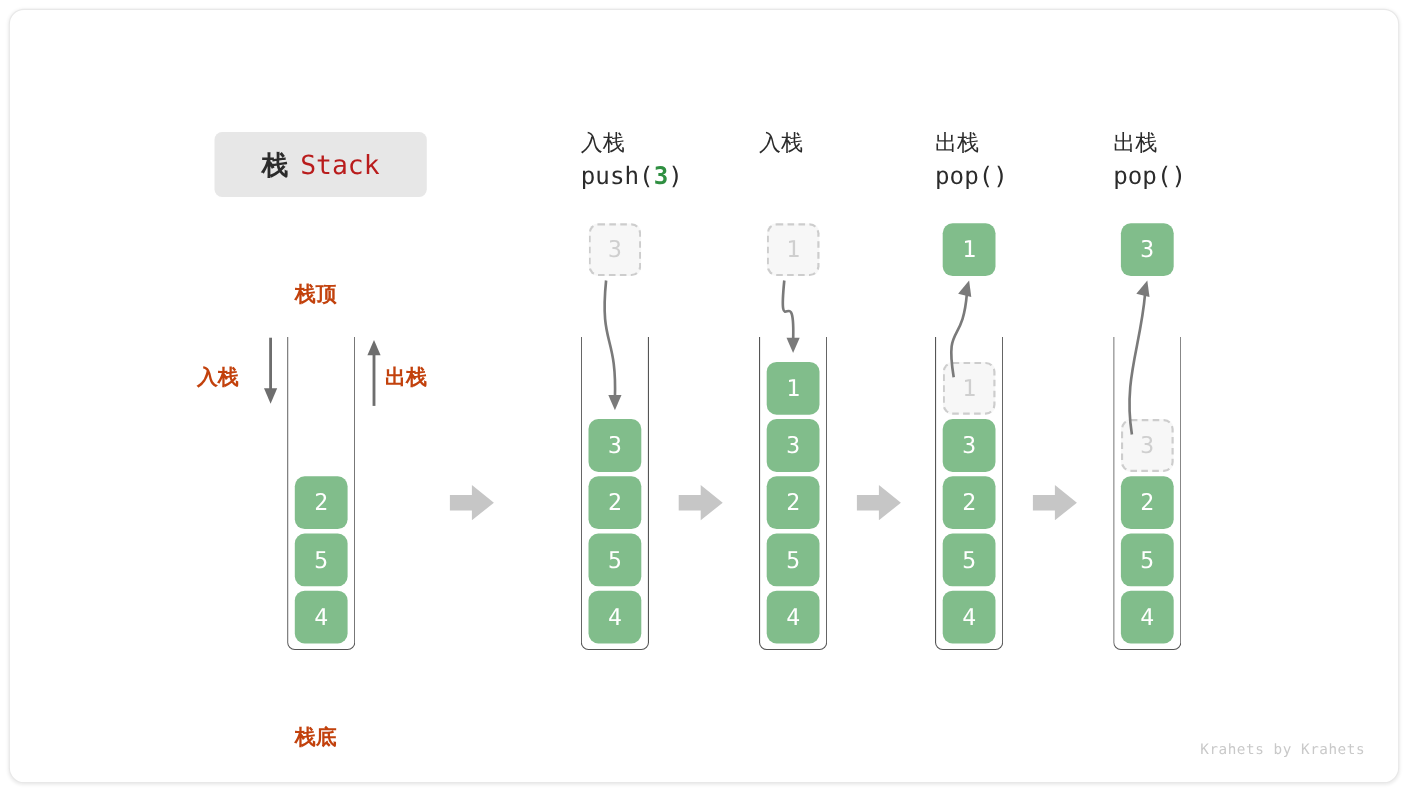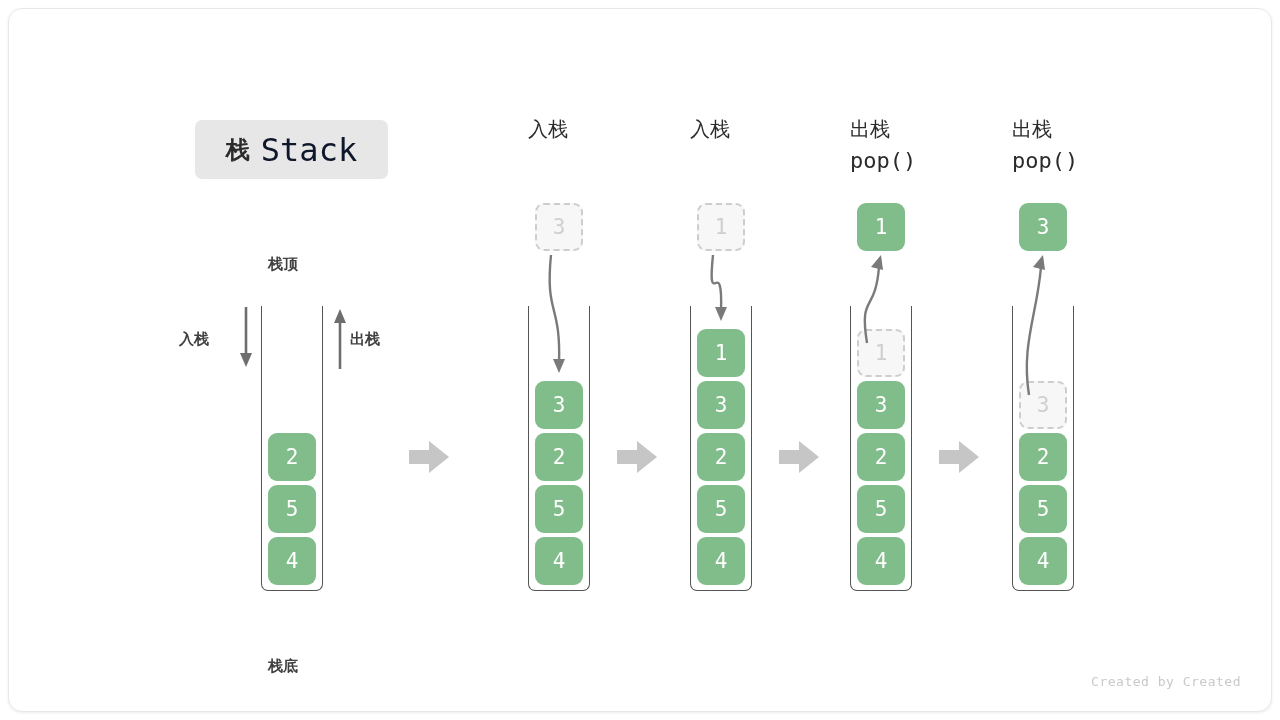--- a/index.html
+++ b/index.html
@@ -43,30 +43,30 @@
     gap: 10px;
   }
   #title-badge .cn {
     font-size: 24px;
     font-weight: bold;
     color: #2b2b2b;
     letter-spacing: 1px;
   }
   #title-badge .en {
     font-family: "DejaVu Sans Mono", "Liberation Mono", monospace;
-    font-size: 32px;
-    color: #0f172a;
+    font-size: 24px;
+    color: #b91c1c;
   }
 
   
   .cn-label {
     position: absolute;
-    font-size: 15px;
+    font-size: 19px;
     font-weight: bold;
-    color: #404040;
+    color: #c2410c;
     white-space: nowrap;
   }
 
   
   .col-header {
     position: absolute;
     top: 106px;
     width: 180px;
     text-align: left;
   }
@@ -177,20 +177,21 @@
       <div class="box solid" style="left: 259px; top: 424px;">2</div>
       <div class="box solid" style="left: 259px; top: 476px;">5</div>
       <div class="box solid" style="left: 259px; top: 528px;">4</div>
     </div>
 
   <div class="cn-label" style="left:259px; top:648px;">栈底</div>
 
   <div id="steps-layer">
       <div class="col-header" style="left: 519px;">
         <div class="op-cn">入栈</div>
+        <div class="op-code"><span>push(</span><span class="arg">3</span><span>)</span></div>
       </div>
       <div class="stack" style="left: 519px; top: 297px; height: 285px;"></div>
       <div class="box solid" style="left: 526px; top: 372px;">3</div>
       <div class="box solid" style="left: 526px; top: 424px;">2</div>
       <div class="box solid" style="left: 526px; top: 476px;">5</div>
       <div class="box solid" style="left: 526px; top: 528px;">4</div>
       <div class="box ghost" style="left: 526px; top: 194px;">3</div>
       <svg width="200" height="260" style="position: absolute; left: 459px; top: 190px;">
         <path d="M 83 56 C 77 116, 93 104, 91 164" fill="none" stroke="#7a7a7a" stroke-width="2.4"></path>
         <polygon points="91,174 85,160 97,160" fill="#7a7a7a"></polygon>
@@ -248,15 +249,15 @@
         <polygon points="0,11 20,11 20,2 40,18 20,34 20,25 0,25" fill="#c6c6c6"></polygon>
       </svg>
       <svg class="flow-arrow" viewBox="0 0 40 36" style="left: 770px;">
         <polygon points="0,11 20,11 20,2 40,18 20,34 20,25 0,25" fill="#c6c6c6"></polygon>
       </svg>
       <svg class="flow-arrow" viewBox="0 0 40 36" style="left: 930px;">
         <polygon points="0,11 20,11 20,2 40,18 20,34 20,25 0,25" fill="#c6c6c6"></polygon>
       </svg>
     </div>
 
-  <div id="watermark">Created by Created</div>
+  <div id="watermark">Krahets by Krahets</div>
 
 </div>
 
 </body></html>

